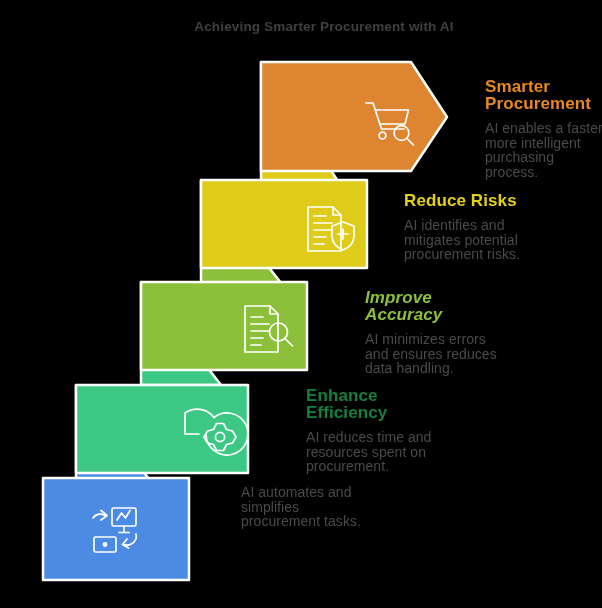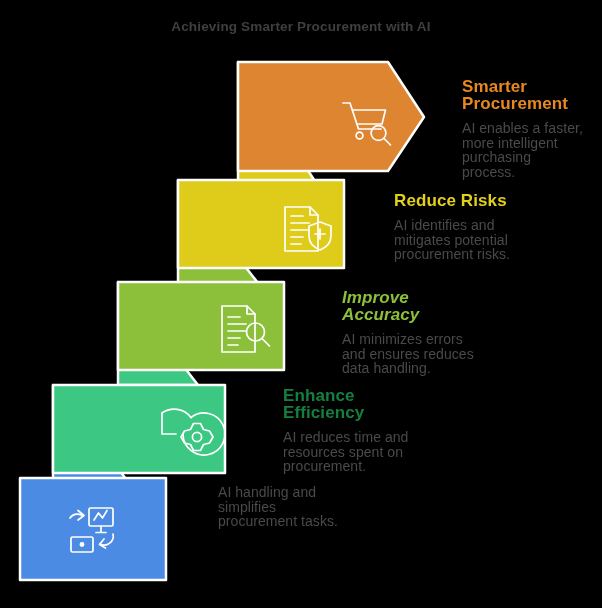--- a/index.html
+++ b/index.html
@@ -12,20 +12,21 @@
     height: 608px;
     overflow: hidden;
     font-family: "Liberation Sans", sans-serif;
     position: relative;
   }
   #infographic {
     position: relative;
     width: 528px;
     height: 608px;
     background: #000000;
+    margin-left: 23px;
   }
   #page-title {
     position: absolute;
     top: 19px;
     left: 0;
     width: 602px;
     text-align: center;
     color: #3f3f3f;
     font-size: 13.5px;
     font-weight: bold;
@@ -90,21 +91,21 @@
       <path d="M291 216 h12"></path>
       <path d="M291 223 h18"></path>
       <path d="M291 230 h18"></path>
       <path d="M291 237 h12"></path>
       <path d="M291 244 h10"></path>
       <path d="M320 222 l11 4 v10 c0 7 -5 11.5 -11 14 c-6 -2.5 -11 -7 -11 -14 v-10 z"></path>
       <path d="M320 229 v10 M315 234 h10"></path>
     </g>
   </svg>
 
-  <div class="step-text" style="left:394px; top:192px; width:128px;">
+  <div class="step-text" style="left:381px; top:192px; width:128px;">
     <div class="step-title" style="color:#E2D01B;">Reduce Risks</div>
     <div class="step-desc">AI identifies and mitigates potential procurement risks.</div>
   </div>
 
   <svg class="step-graphic" width="602" height="608" viewBox="0 0 602 608">
     <polygon points="118,282 118,385 198,385 118,282" fill="#3CC882" stroke="#ffffff" stroke-width="2.5" stroke-linejoin="round"></polygon>
     <polygon points="118,282 284,282 284,370 118,370 118,282" fill="#8CC03A" stroke="#ffffff" stroke-width="2.5" stroke-linejoin="round"></polygon>
     <g fill="none" stroke="#ffffff" stroke-width="1.7" stroke-linecap="round" stroke-linejoin="round">
       <path d="M222 306 h25 l8 8 v38 h-33 z"></path>
       <path d="M247 306 v8 h8"></path>
@@ -149,16 +150,16 @@
       <path d="M94 520 l4.5 -7 l4 5 l4.5 -7.5"></path>
       <path d="M101 526 v6 M96 532.5 h10"></path>
       <rect x="71" y="537" width="22" height="15" rx="1.6"></rect>
       <circle cx="82" cy="544.5" r="1.6" fill="#ffffff"></circle>
       <path d="M113 534 a9 9 0 0 1 -13 10"></path>
       <path d="M104 539 l-4.5 5.5 l6 3.5"></path>
     </g>
   </svg>
 
   <div class="step-text" style="left:218px; top:485px; width:128px;">
-    <div class="step-desc">AI handling and simplifies procurement tasks.</div>
+    <div class="step-desc">AI automates and simplifies procurement tasks.</div>
   </div>
 
 </div>
 
 </body></html>

